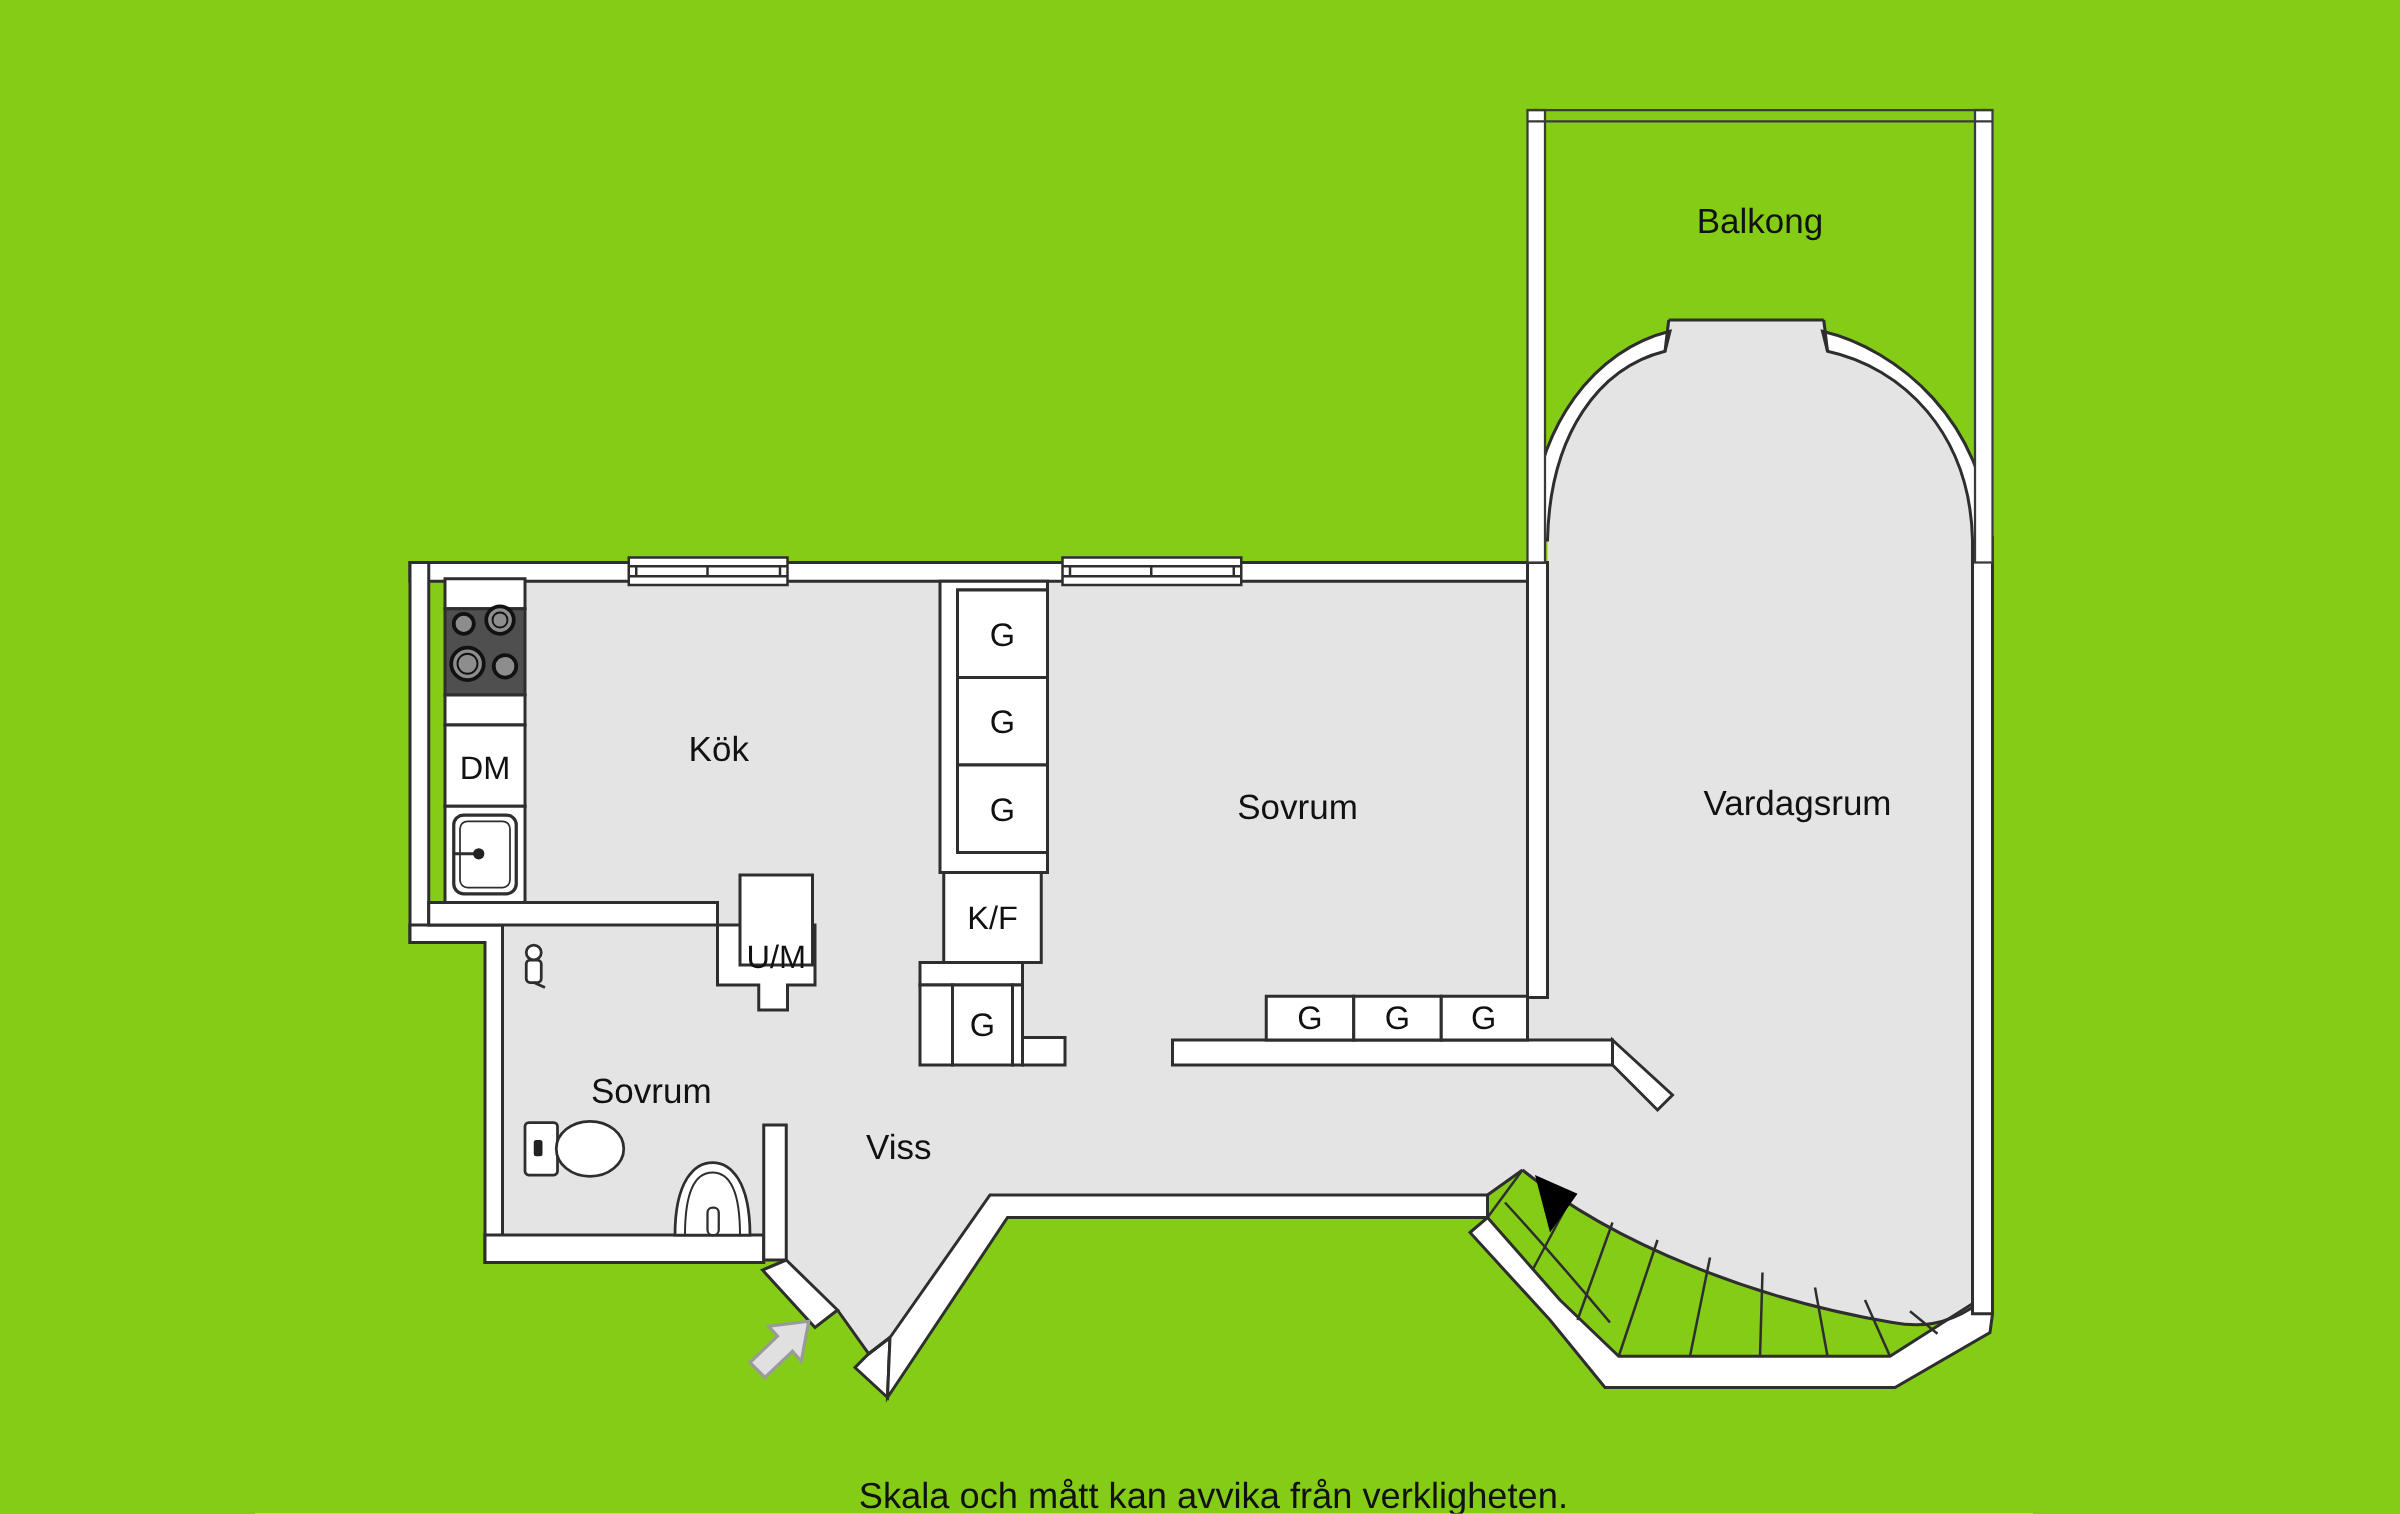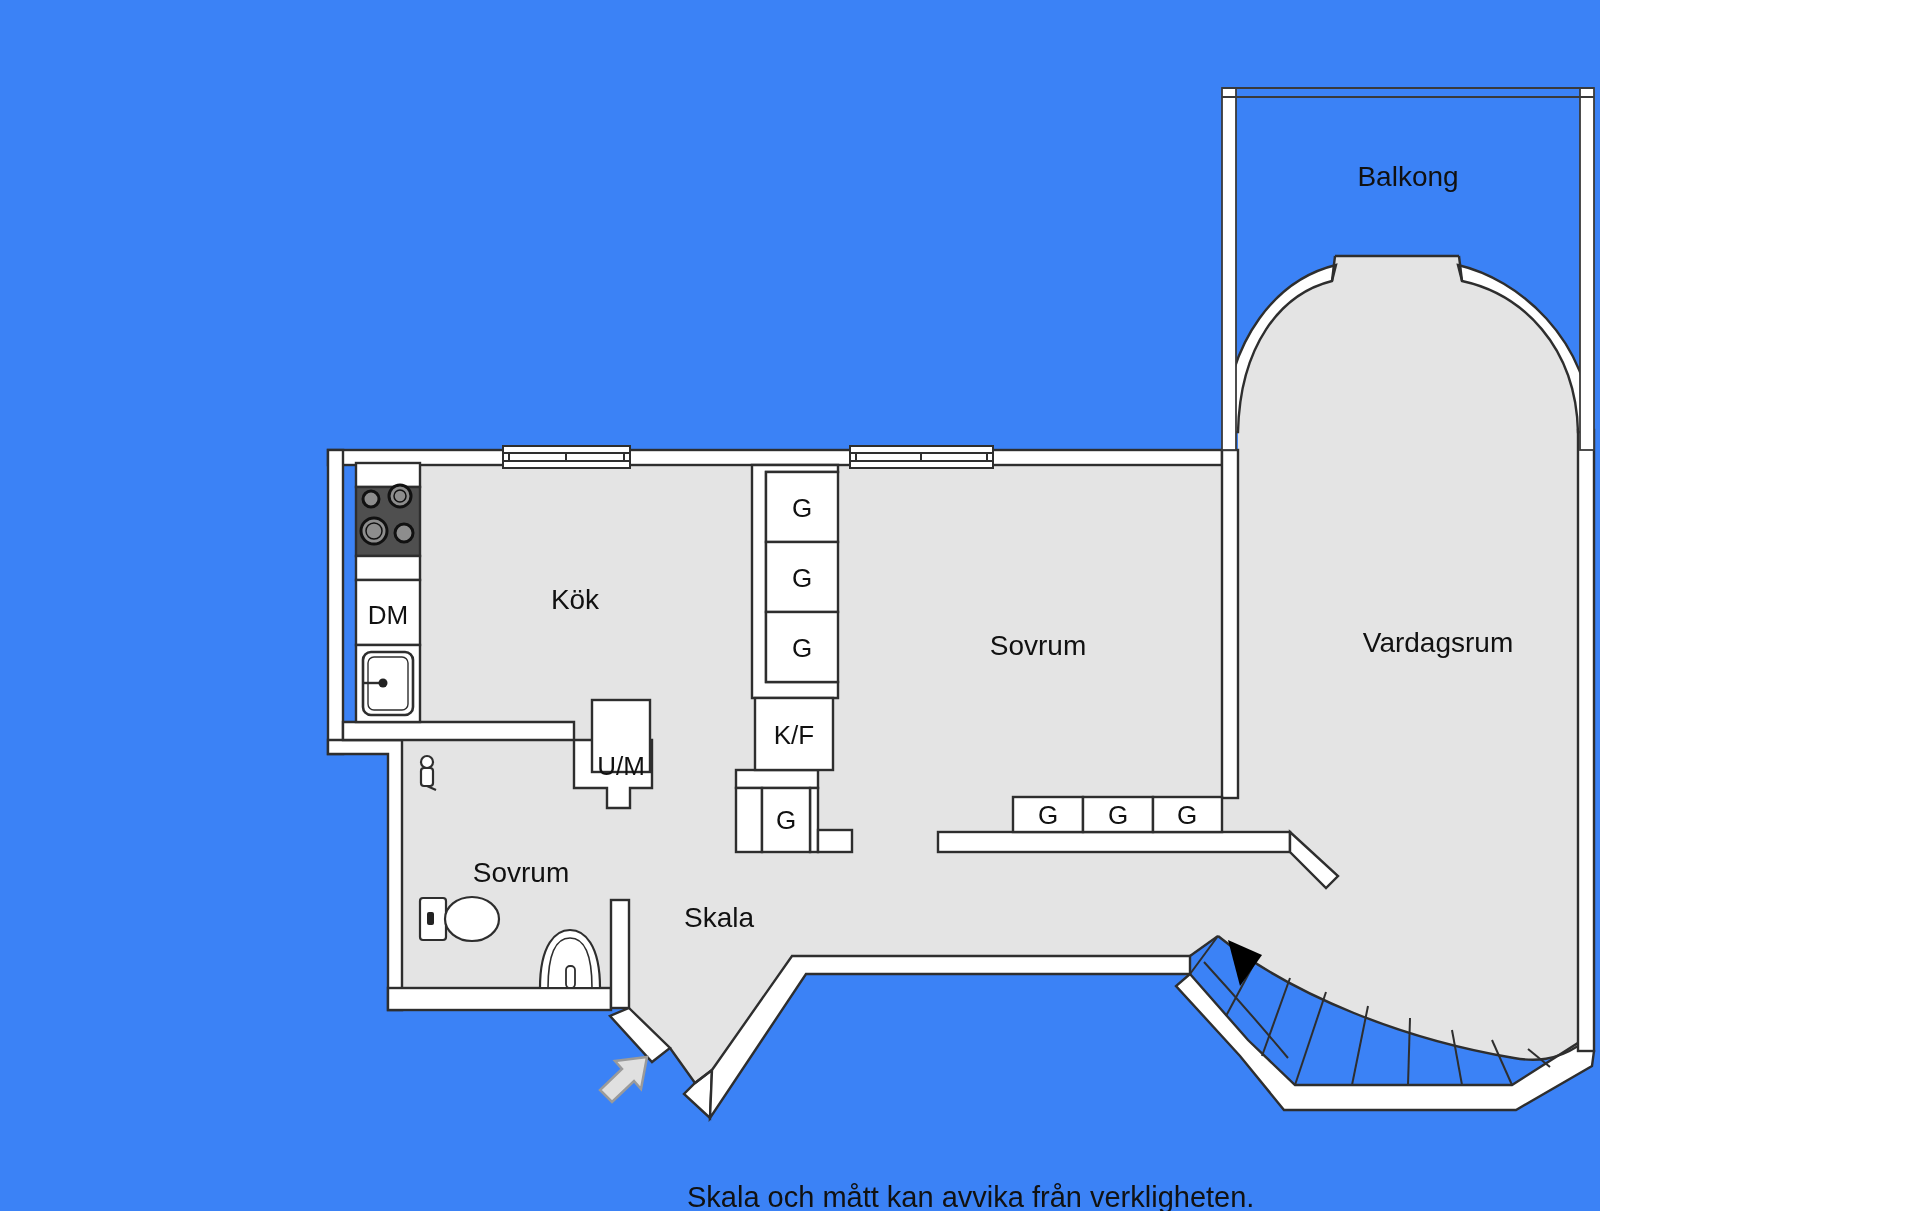--- a/index.html
+++ b/index.html
@@ -1,16 +1,16 @@
 <!DOCTYPE html>
 <html><head>
 <meta charset="utf-8">
 <style>
   html,body{margin:0;padding:0;background:#ffffff;}
-  #stage{position:relative;width:1600px;height:1211px;background:#3b82f6;overflow:hidden;
+  #stage{position:relative;width:1920px;height:1211px;background:#84cc16;overflow:hidden;
          font-family:"Liberation Sans", sans-serif;}
   #plan-svg{position:absolute;left:0;top:0;}
   .lbl{position:absolute;transform:translate(-50%,-50%);color:#111;white-space:nowrap;
        font-family:"Liberation Sans", sans-serif;}
   .room{font-size:28px;}
   .small{font-size:26px;}
   .note{position:absolute;color:#111;font-size:29px;white-space:nowrap;
         font-family:"Liberation Sans", sans-serif;}
 </style>
 </head>
@@ -195,21 +195,21 @@
   </g>
 
   <path d="M 647,1057 L 641,1089 L 634,1081 L 612,1102 L 600,1090 L 622,1069 L 615,1061 Z" fill="#e0e0e0" stroke="#9a9a9a" stroke-width="2.5"></path>
 </svg>
 
 <div class="lbl room" style="left:1408px;top:177px;">Balkong</div>
 <div class="lbl room" style="left:575px;top:600px;">Kök</div>
 <div class="lbl room" style="left:1038px;top:646px;">Sovrum</div>
 <div class="lbl room" style="left:1424px;top:643px;margin-left:14px;">Vardagsrum</div>
 <div class="lbl room" style="left:521px;top:873px;">Sovrum</div>
-<div class="lbl room" style="left:719px;top:918px;">Skala</div>
+<div class="lbl room" style="left:719px;top:918px;">Viss</div>
 
 <div class="lbl small" style="left:388px;top:615px;">DM</div>
 <div class="lbl small" style="left:621px;top:766px;">U/M</div>
 <div class="lbl small" style="left:794px;top:735px;">K/F</div>
 
 <div class="lbl small" style="left:802px;top:508px;">G</div>
 <div class="lbl small" style="left:802px;top:578px;">G</div>
 <div class="lbl small" style="left:802px;top:648px;">G</div>
 <div class="lbl small" style="left:786px;top:820px;">G</div>
 <div class="lbl small" style="left:1048px;top:815px;">G</div>

